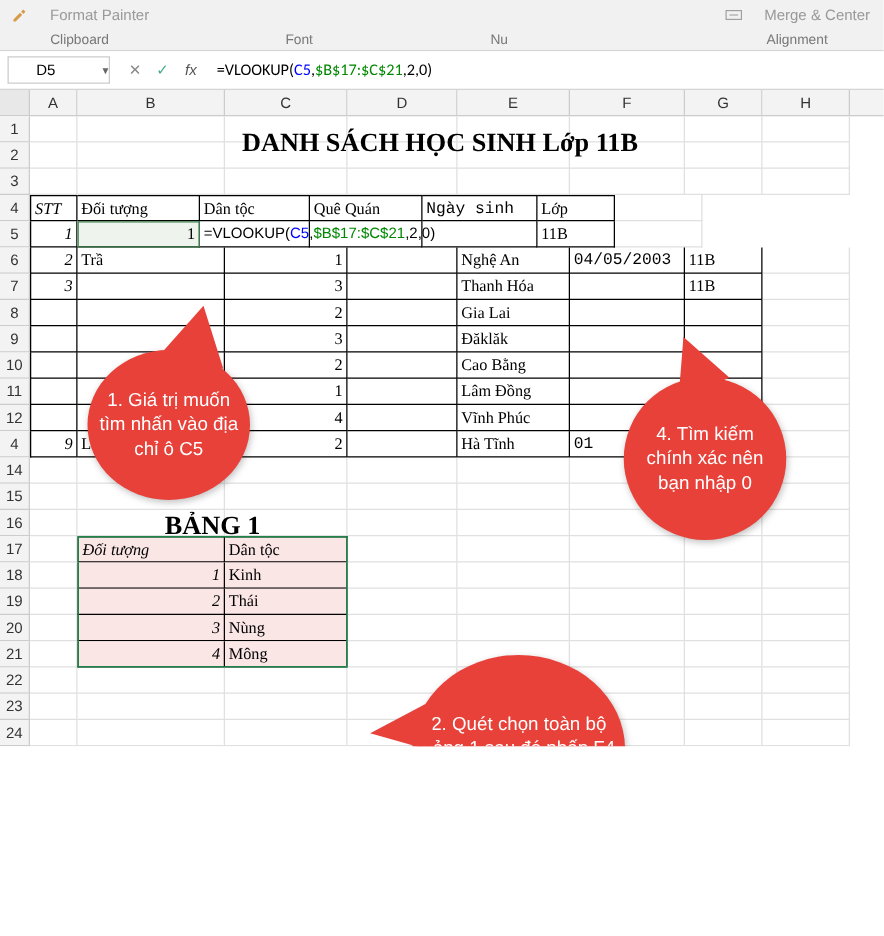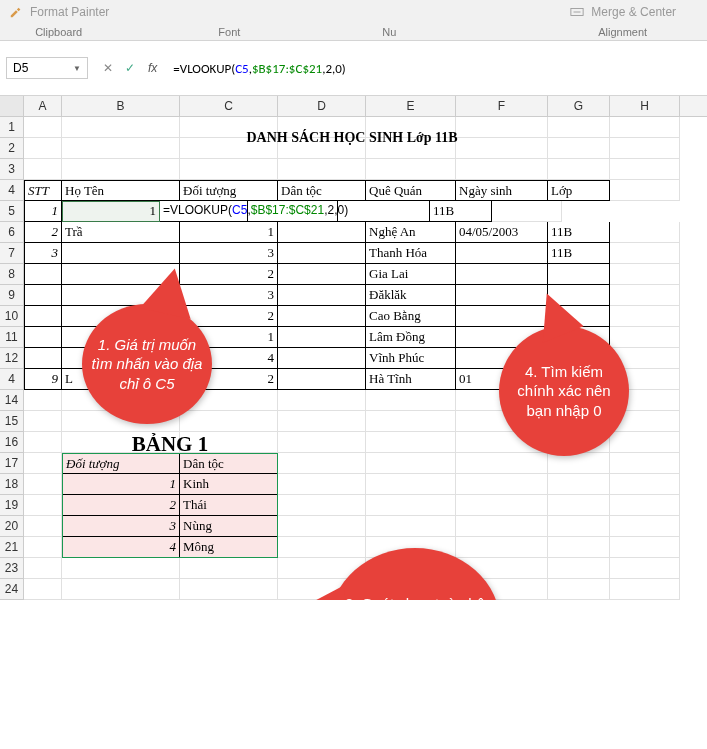--- a/index.html
+++ b/index.html
@@ -1,54 +1,54 @@
 <!DOCTYPE html>
 <html><head>
 <meta charset="utf-8">
 <style>
 * { box-sizing: border-box; margin: 0; padding: 0; }
 body { font-family: "Segoe UI", Arial, sans-serif; font-size: 12px; background: #fff; width: 707px; }
 .ribbon { background: #f1f1f1; border-bottom: 1px solid #d4d4d4; padding: 4px 8px 2px; display: flex; gap: 80px; }
 .ribbon-group { display: flex; flex-direction: column; align-items: center; gap: 2px; color: #666; min-width: 80px;}
-.ribbon-item { display: flex; align-items: center; gap: 6px; color: #999; }
+.ribbon-item { display: flex; align-items: center; gap: 16px; color: #999; }
 .rib-icon { width: 16px; height: 16px; display: inline-flex; align-items: center; justify-content: center; }
 .group-label { font-size: 11px; color: #777; text-align: right; padding-top: 4px; border-top: none; }
 .formula-bar { display: flex; align-items: center; border-bottom: 1px solid #d4d4d4; background: #fff; }
-.namebox { width: 82px; border: 1px solid #ccc; padding: 3px 6px; margin: 16px 6px; background: #fff; display: flex; justify-content: space-between; align-items: center; gap: 36px;}
+.namebox { width: 82px; border: 1px solid #ccc; padding: 3px 22px; margin: 4px 6px; background: #fff; display: flex; justify-content: space-between; align-items: center; gap: 36px;}
 .namebox .drop { color:#666; font-size: 8px;}
 .fn-btns { display: flex; gap: 6px; align-items: center; padding: 0 6px; }
 .fn-btn { color: #888; cursor: pointer; width: 16px; text-align: center;}
 .fn-btn.ok { color: #4a8; }
 .fx { font-style: italic; color: #555; padding: 0 4px;}
 .formula-input { flex: 1; padding: 4px 6px; font-family: Calibri, Arial, sans-serif; font-size: 13px; }
 .formula-input .p1 { color: #00f; }
 .formula-input .p2 { color: #080; }
 .sheet { position: relative; }
 .col-hdrs { display: flex; background: #f3f3f3; border-bottom: 1px solid #ccc;}
 .corner { width: 24px; height: 20px; border-right: 1px solid #ccc; background: #e8e8e8;}
 .col-hdr { height: 20px; display:flex; align-items:center; justify-content:center; border-right: 1px solid #ccc; color:#333; background:#f3f3f3;}
 .cA{width:38px;} .cB{width:118px;} .cC{width:98px;} .cD{width:88px;} .cE{width:90px;} .cF{width:92px;} .cG{width:62px;} .cH{width:70px;}
 .row { display: flex; }
 .row-hdr { width: 24px; background: #f3f3f3; border-right: 1px solid #ccc; border-bottom: 1px solid #ccc; display:flex; align-items:center; justify-content:center; color:#333;}
 .cell { height: 21px; border-right: 1px solid #e0e0e0; border-bottom: 1px solid #e0e0e0; padding: 2px 3px; font-family: "Times New Roman", serif; font-size: 13px; overflow: visible; white-space: nowrap;}
-.row .cell.cA{width:38px;} .row .cell.cB{width:118px;} .row .cell.cC{width:98px;} .row .cell.cD{width:88px;} .row .cell.cE{width:90px;} .row .cell.cF{width:92px;} .row .cell.cG{width:62px;} .row .cell.cH{width:70px;}
-.title-cell { font-weight: bold; font-size: 14px; text-align: center; position:absolute; left:24px; width: 656px; top: 21px; height: 42px; display:flex; align-items:center; justify-content:center; font-family: "Times New Roman", serif;}
+.row .cell.cA{width:38px;} .row .cell.cB{width:118px;} .row .cell.cC{width:98px;} .row .cell.cD{width:88px;} .row .cell.cE{width:90px;} .row .cell.cF{width:92px;font-family:Liberation Mono, monospace;} .row .cell.cG{width:62px;} .row .cell.cH{width:70px;}
+.title-cell { font-weight: bold; font-size: 21px; text-align: center; position:absolute; left:24px; width: 656px; top: 21px; height: 42px; display:flex; align-items:center; justify-content:center; font-family: "Times New Roman", serif;}
 .bordered { border-right: 1px solid #000 !important; border-bottom: 1px solid #000 !important; }
 .btop { border-top: 1px solid #000 !important; }
 .bleft { border-left: 1px solid #000 !important; font-style: italic; }
 .hdr-cell { font-weight: 400; }
 .ralign { text-align: right; }
 .active-cell { outline: 1.5px solid #397b49; outline-offset: -1px; background: #eef3ee;}
 .formula-cell { font-size: 12px; font-family: Arial; position: relative; z-index: 2; background: none;}
 .formula-cell .p1 { color:#00f; } .formula-cell .p2 { color:#080; }
 .pink { background: #fbe6e6; }
 .bang-title { font-weight: bold; font-size: 21px; text-align: center; position:absolute; left:62px; width:216px; font-family:"Times New Roman",serif;}
 .callout { position: absolute; background: #e7413a; color: #fff; text-align: center; display: flex; align-items: center; justify-content: center; border-radius: 50%; font-size: 15px; line-height: 1.3; padding: 6px; box-shadow: 1px 2px 6px rgba(0,0,0,.25); font-family: Arial,sans-serif;}
 .callout::before { content:""; position:absolute; width:0; height:0; }
-.co1 { width: 130px; height: 120px; left: 82px; top: 208px; font-style: italic; }
+.co1 { width: 130px; height: 120px; left: 70px; top: 208px; }
 .co1::before { border-left: 26px solid transparent; border-right: 26px solid transparent; border-bottom: 46px solid #e7413a; top: -36px; left: 62px; transform: rotate(12deg);}
 .co2 { width: 170px; height: 150px; left: 330px; top: 452px; }
 .co2::before { border-top: 20px solid transparent; border-bottom: 20px solid transparent; border-right: 50px solid #e7413a; left: -34px; top: 40px; transform: rotate(-6deg);}
 .co3 { width: 130px; height: 110px; left: 95px; top: 630px; }
 .co3::before { border-left: 22px solid transparent; border-right: 22px solid transparent; border-bottom: 44px solid #e7413a; top: -34px; left: 56px; transform: rotate(8deg);}
 .co4 { width: 130px; height: 130px; left: 499px; top: 230px; }
 .co4::before { border-left: 22px solid transparent; border-right: 22px solid transparent; border-bottom: 44px solid #e7413a; top: -34px; left: 34px; transform: rotate(-22deg);}
 .cross-cursor { position:absolute; left:230px; top:559px; font-size:14px; color:#000; font-weight:bold; font-family: Arial;}
 .green-range { position:absolute; border:1.5px solid #1a9850; }
 .multispan { position: relative; z-index: 3; }
@@ -148,21 +148,20 @@
         <div class="cell cC" id="r3C"></div>
         <div class="cell cD" id="r3D"></div>
         <div class="cell cE" id="r3E"></div>
         <div class="cell cF" id="r3F"></div>
         <div class="cell cG" id="r3G"></div>
         <div class="cell cH" id="r3H"></div>
       </div>
       <div class="row">
         <div class="row-hdr">4</div>
         <div class="cell cA bordered hdr-cell bleft btop" id="r4A">STT</div>
-        <div class="cell cB bordered hdr-cell btop" id="r4B">Họ Tên</div>
         <div class="cell cC bordered hdr-cell btop" id="r4C">Đối tượng</div>
         <div class="cell cD bordered hdr-cell btop" id="r4D">Dân tộc</div>
         <div class="cell cE bordered hdr-cell btop" id="r4E">Quê Quán</div>
         <div class="cell cF bordered hdr-cell btop" id="r4F">Ngày sinh</div>
         <div class="cell cG bordered hdr-cell btop" id="r4G">Lớp</div>
         <div class="cell cH" id="r4H"></div>
       </div>
       <div class="row">
         <div class="row-hdr">5</div>
         <div class="cell cA bordered bleft ralign" id="r5A">1</div>
@@ -343,20 +342,31 @@
         <div class="cell cA" id="r21A"></div>
         <div class="cell cB bordered bleft ralign pink" id="r21B">4</div>
         <div class="cell cC bordered pink" id="r21C">Mông</div>
         <div class="cell cD" id="r21D"></div>
         <div class="cell cE" id="r21E"></div>
         <div class="cell cF" id="r21F"></div>
         <div class="cell cG" id="r21G"></div>
         <div class="cell cH" id="r21H"></div>
       </div>
       <div class="row">
+        <div class="row-hdr">22</div>
+        <div class="cell cA" id="r22A"></div>
+        <div class="cell cB" id="r22B"></div>
+        <div class="cell cC" id="r22C"></div>
+        <div class="cell cD" id="r22D"></div>
+        <div class="cell cE" id="r22E"></div>
+        <div class="cell cF" id="r22F"></div>
+        <div class="cell cG" id="r22G"></div>
+        <div class="cell cH" id="r22H"></div>
+      </div>
+      <div class="row">
         <div class="row-hdr">23</div>
         <div class="cell cA" id="r23A"></div>
         <div class="cell cB" id="r23B"></div>
         <div class="cell cC" id="r23C"></div>
         <div class="cell cD" id="r23D"></div>
         <div class="cell cE" id="r23E"></div>
         <div class="cell cF" id="r23F"></div>
         <div class="cell cG" id="r23G"></div>
         <div class="cell cH" id="r23H"></div>
       </div>

